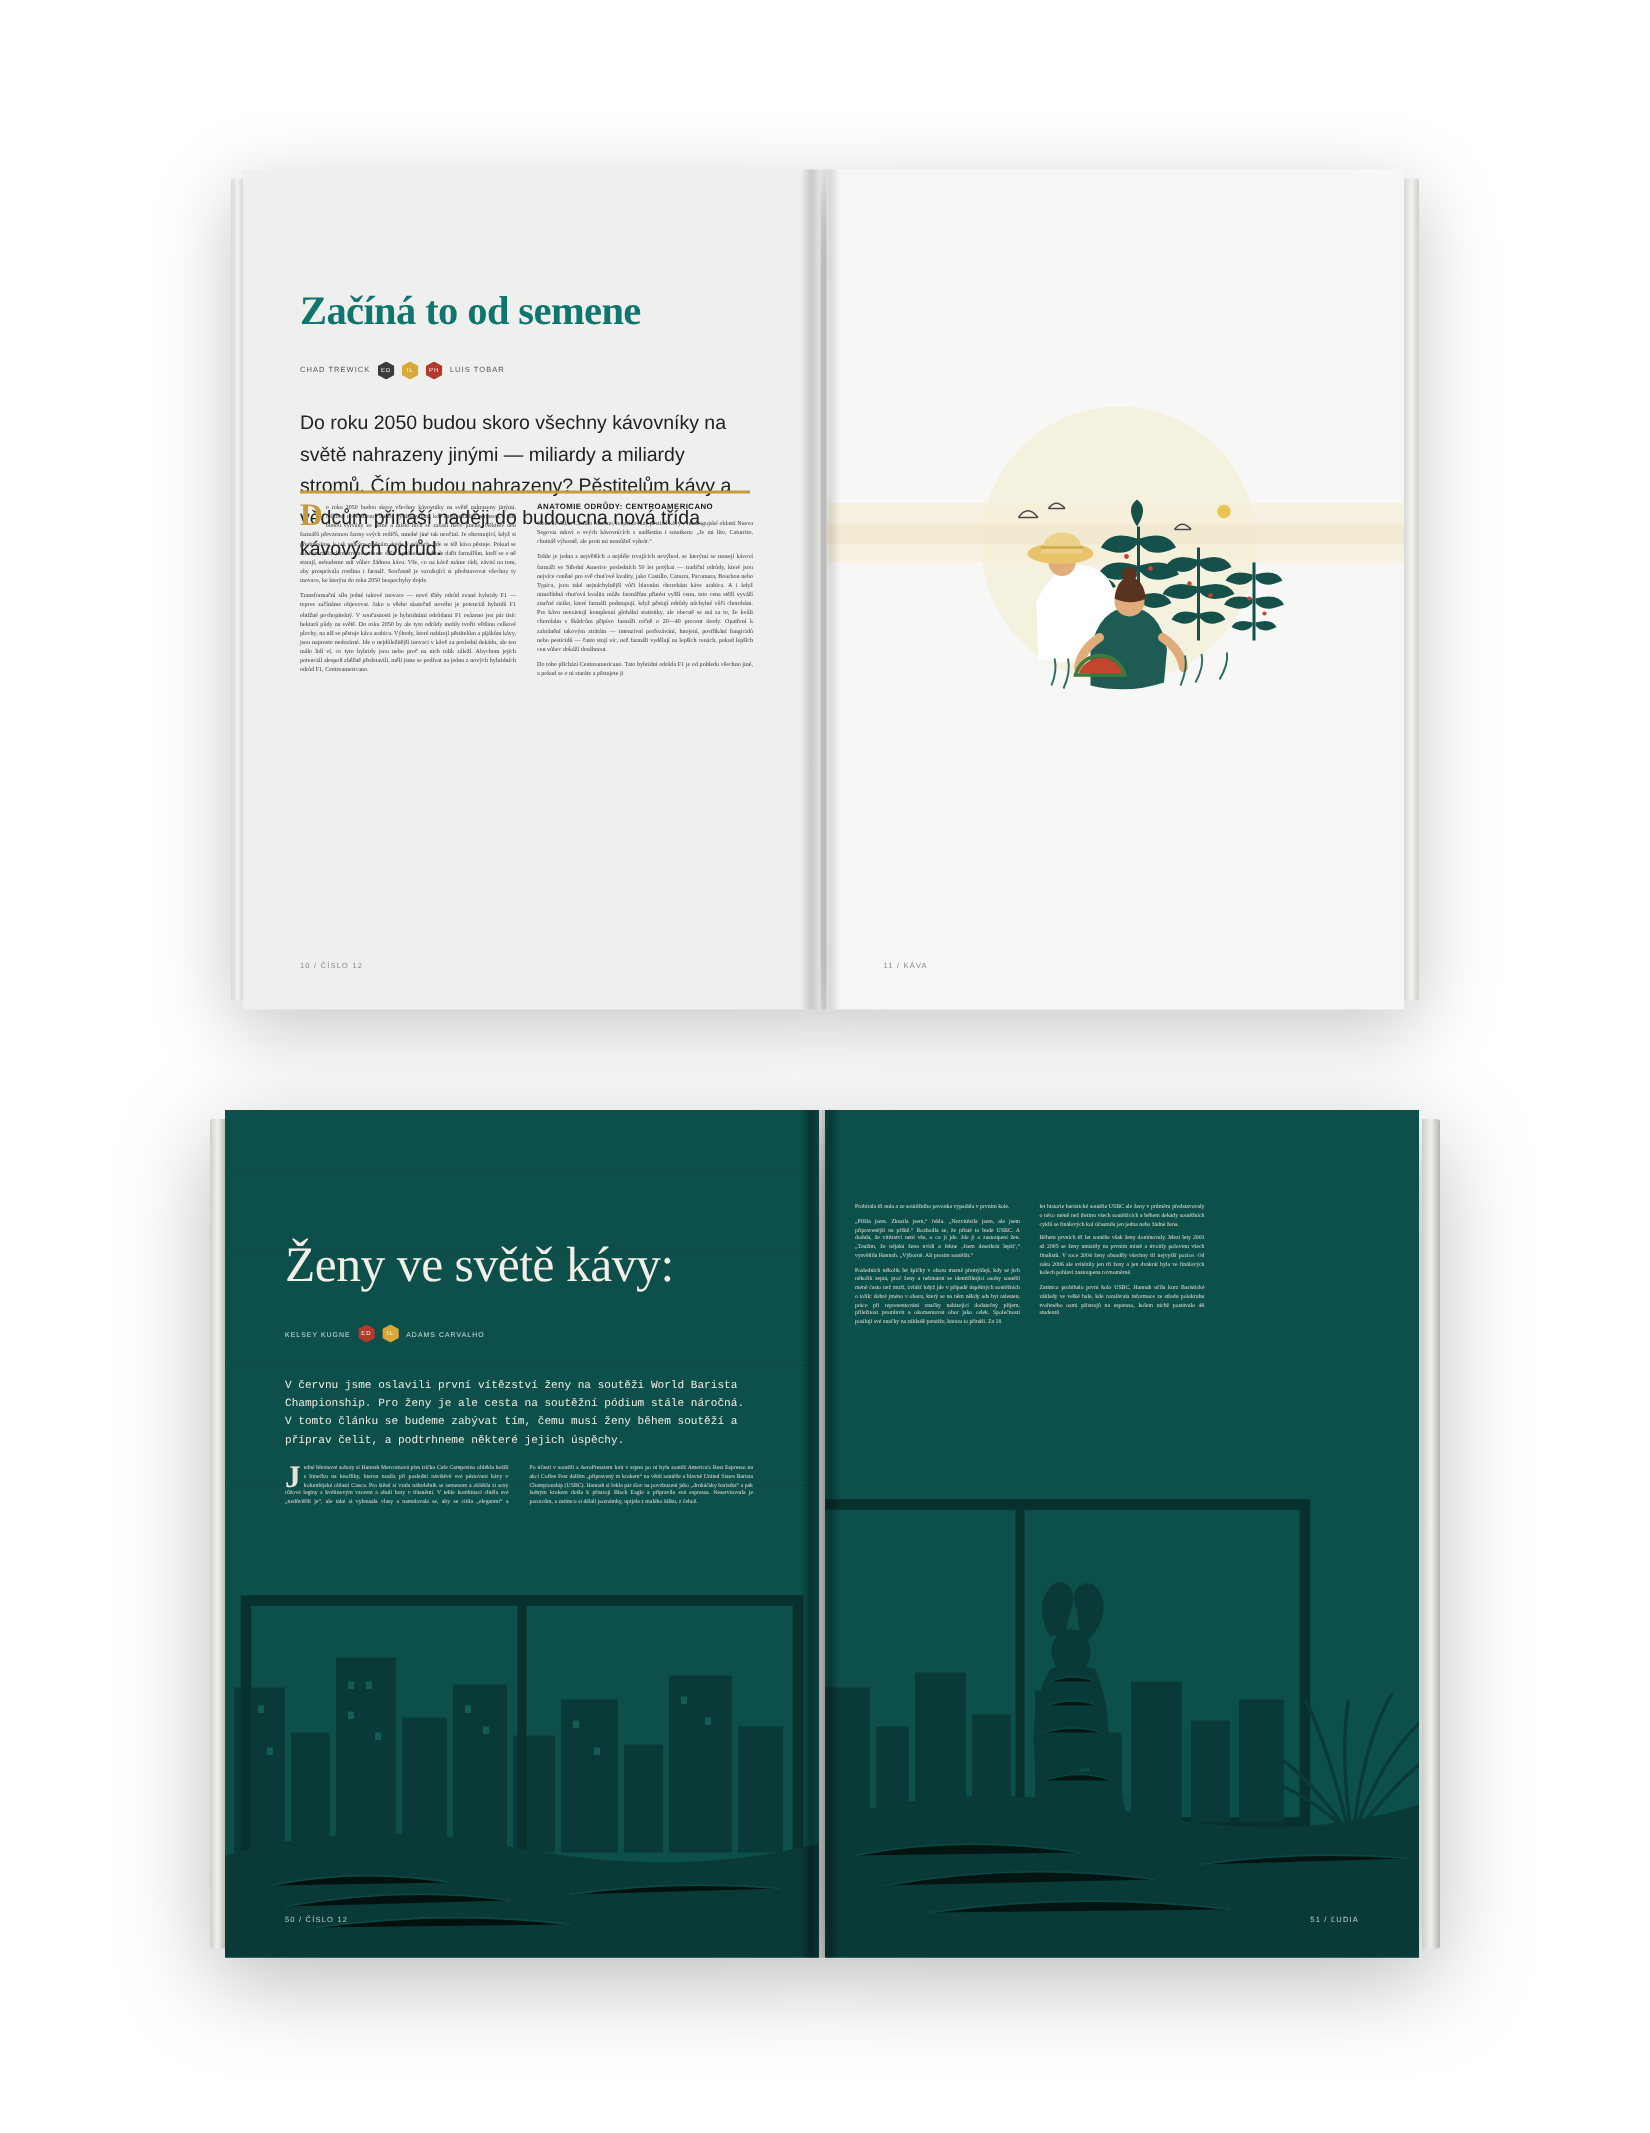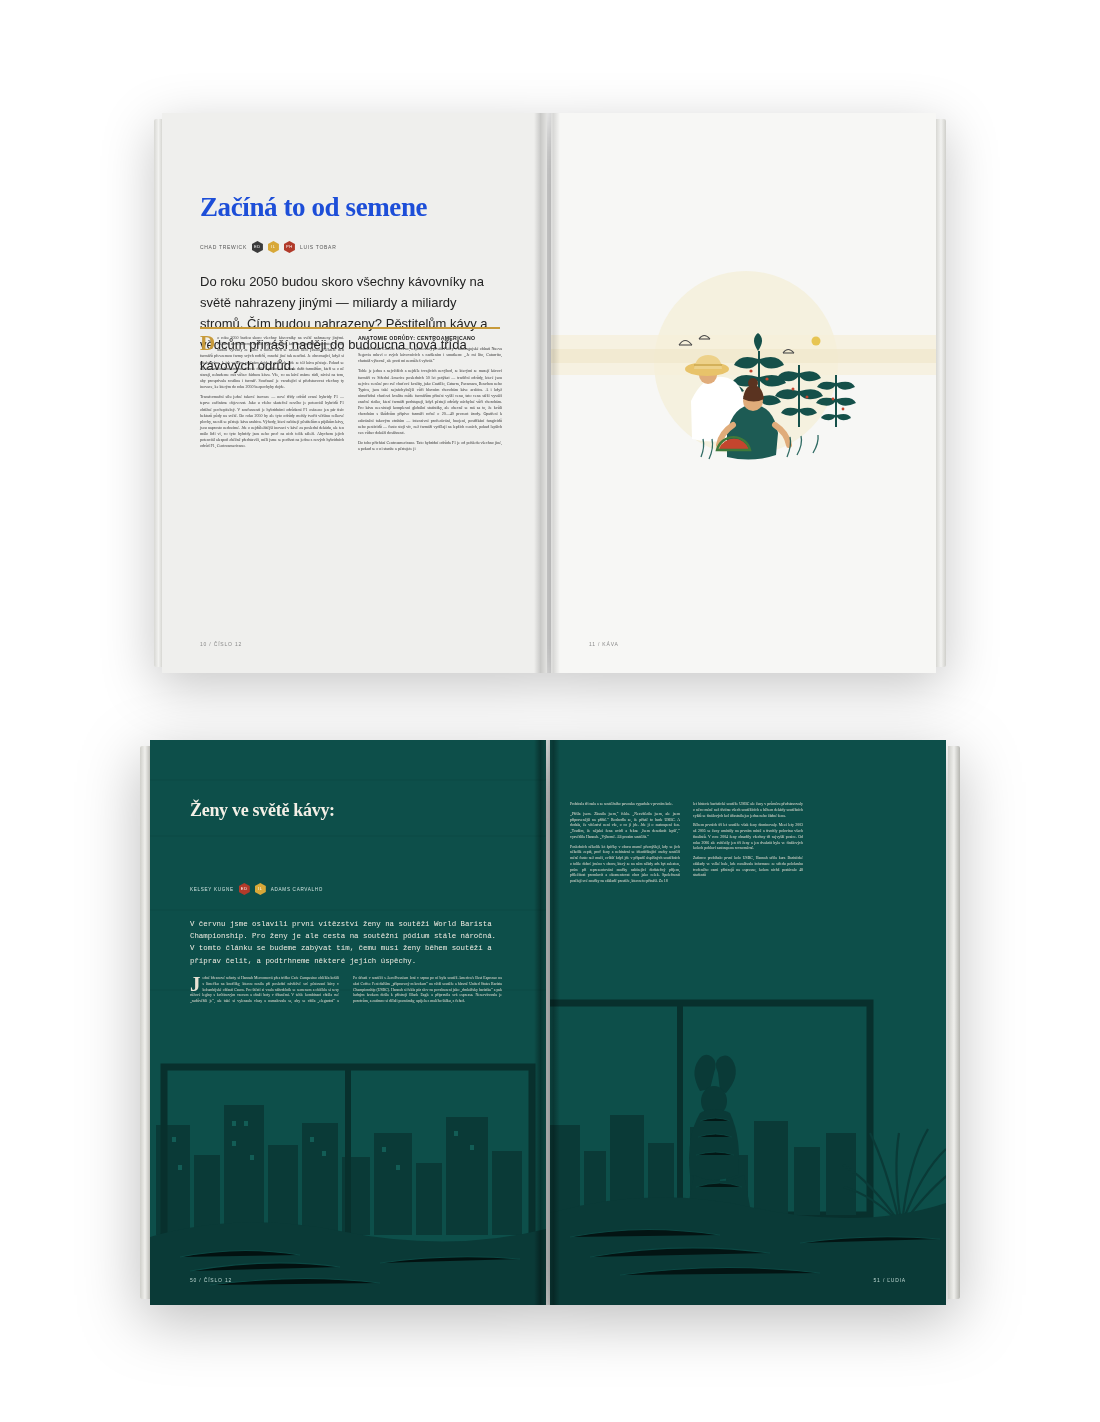--- a/index.html
+++ b/index.html
@@ -102,21 +102,21 @@
   
   .a1-title {
     position: absolute;
     left: 38px;
     top: 80px;
     width: 320px;
     font-family: "Liberation Serif", serif;
     font-weight: bold;
     font-size: 27px;
     letter-spacing: -0.4px;
-    color: #1d4ed8;
+    color: #0f766e;
     line-height: 1.1;
   }
   .byline {
     position: absolute;
     left: 38px;
     top: 128px;
     display: flex;
     align-items: center;
     gap: 5px;
     font-size: 5px;
@@ -209,25 +209,25 @@
   .illus-wrap {
     position: absolute;
     left: 0; top: 0; right: 0; bottom: 0;
     overflow: hidden;
   }
 
   
   .a2-title {
     position: absolute;
     left: 40px;
-    top: 60px;
+    top: 86px;
     width: 320px;
     font-family: "Liberation Serif", serif;
-    font-weight: bold;
-    font-size: 18px;
+    font-weight: normal;
+    font-size: 33px;
     line-height: 1.12;
     color: #f3efe6;
     letter-spacing: -0.3px;
   }
   .a2-title .line2 { padding-left: 42px; display: block; }
   .a2-byline {
     position: absolute;
     left: 40px;
     top: 143px;
     display: flex;

